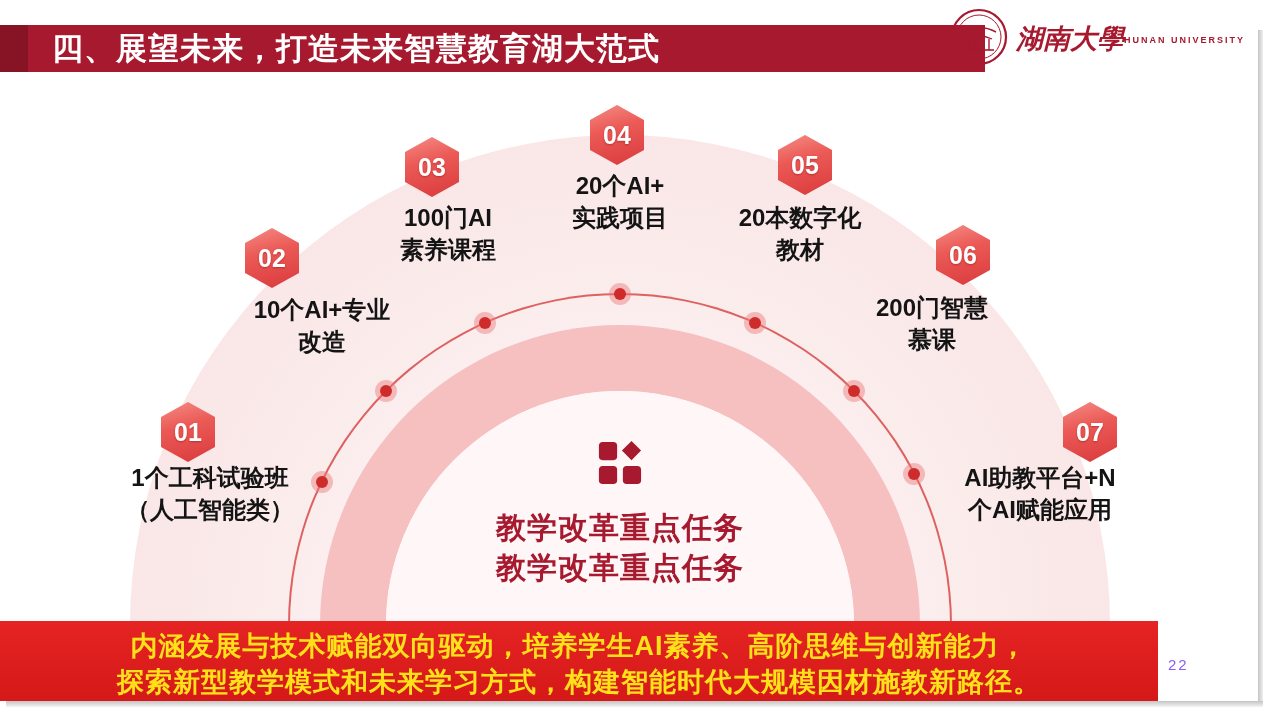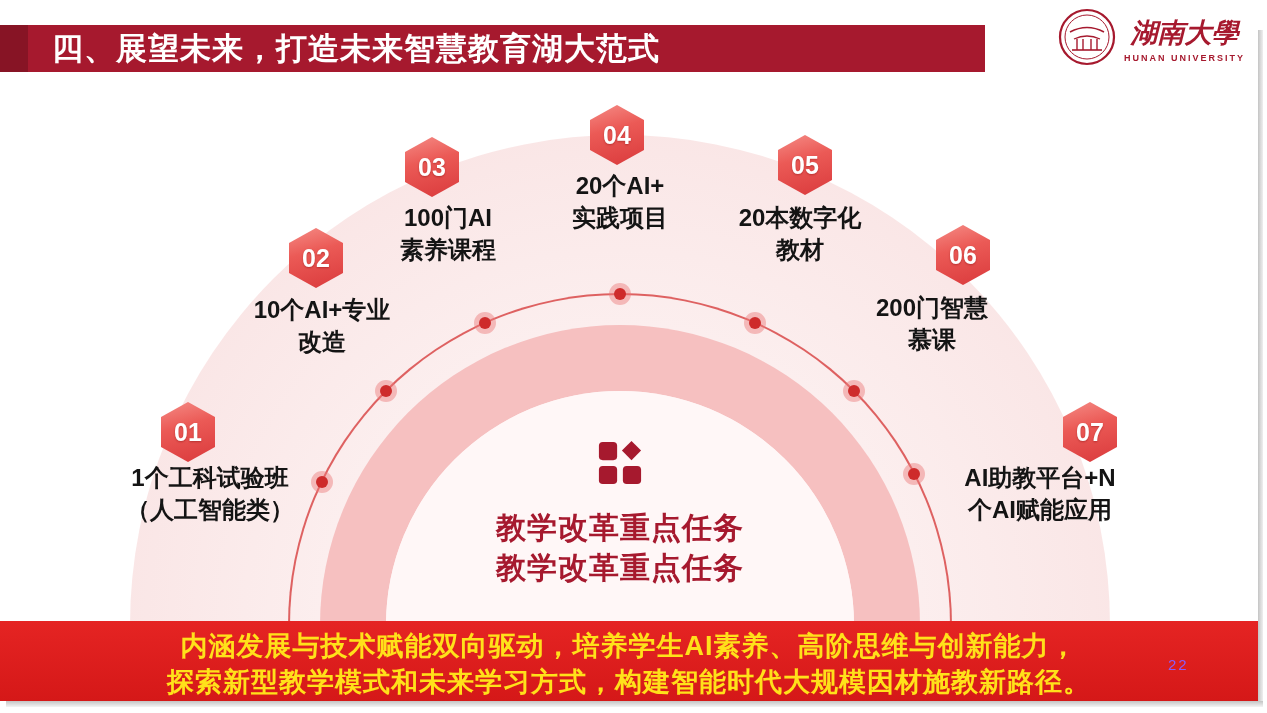--- a/index.html
+++ b/index.html
@@ -30,21 +30,21 @@
   .header-title {
     color:#fff; font-weight:bold; font-size:31px;
     letter-spacing:1px; white-space:nowrap;
   }
 
   
   .logo {
     position:absolute; right:22px; top:8px;
     display:flex; align-items:center; gap:8px;
   }
-  .logo-text { display:flex; flex-direction:column; align-items:center; }
+  .logo-text { display:flex; flex-direction:row; align-items:center; }
   .logo-cn {
     font-family:"Liberation Serif","DejaVu Serif",serif;
     font-style:italic; font-weight:bold;
     font-size:27px; color:#A6192E; white-space:nowrap;
   }
   .logo-en {
     font-size:9px; font-weight:bold; letter-spacing:2px;
     color:#A6192E; margin-top:2px;
   }
 
@@ -88,21 +88,21 @@
     position:absolute; width:54px; height:60px;
     clip-path:polygon(50% 0,100% 25%,100% 75%,50% 100%,0 75%,0 25%);
     background:linear-gradient(165deg,#F58B85 0%,#EB5A56 40%,#DA3A3C 100%);
     display:flex; align-items:center; justify-content:center;
     filter:drop-shadow(0 4px 6px rgba(200,60,60,.45));
   }
   .hex-num {
     color:#fff; font-weight:bold; font-size:25px;
     text-shadow:0 1px 2px rgba(120,10,10,.4);
   }
-  .h1{left:120px;top:402px;margin-left:41px;} .h2{left:245px;top:228px;margin-left:44px;}
+  .h1{left:120px;top:402px;margin-left:41px;} .h2{left:245px;top:228px;}
   .h3{left:405px;top:137px;} .h4{left:590px;top:105px;}
   .h5{left:778px;top:135px;} .h6{left:936px;top:225px;}
   .h7{left:1063px;top:402px;}
 
   .hex-label {
     position:absolute; text-align:center;
     font-weight:bold; font-size:24px; color:#141414;
     line-height:1.35;
   }
   .l1{left:85px;top:462px;width:250px;}
@@ -118,21 +118,21 @@
   .center-title {
     position:absolute; left:420px; top:508px; width:400px;
     text-align:center; color:#A6192E;
     font-weight:bold; font-size:30px; line-height:1.32;
     letter-spacing:1px;
   }
 
   
   .banner {
     position:absolute; left:0; top:621px;
-    width:1258px; height:80px;
+    width:1158px; height:80px;
     background:linear-gradient(180deg,#E52423 0%,#D51818 100%);
     text-align:center;
     color:#FFE11A; font-weight:bold; font-size:27px;
     line-height:1.34; padding-top:7px;
     letter-spacing:1px;
   }
   .page-number {
     position:absolute; left:1168px; top:656px;
     font-size:15px; color:#8b5cf6; letter-spacing:2px;
   }

